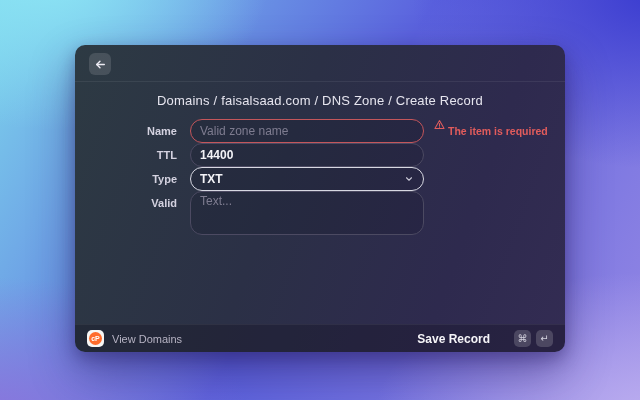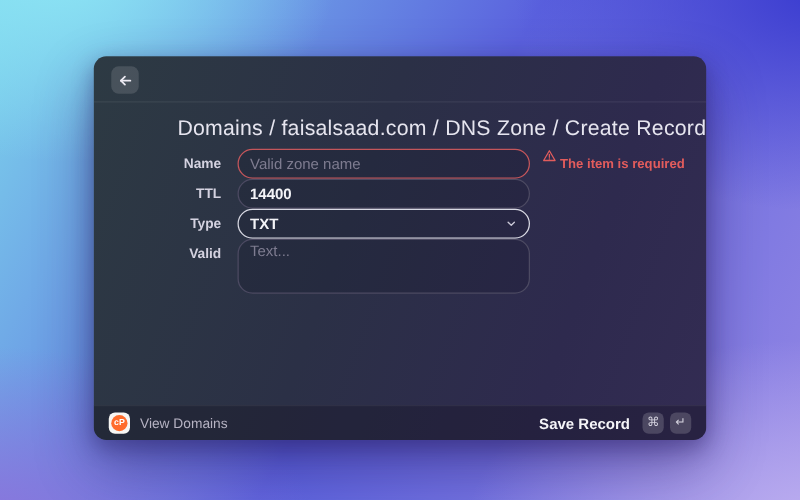--- a/index.html
+++ b/index.html
@@ -27,21 +27,21 @@
     border-bottom:1px solid rgba(255,255,255,.07);
   }
   .back-btn {
     width:22px; height:22px; border:none; border-radius:6px;
     background:rgba(255,255,255,.13); color:#eceaf2; cursor:pointer;
     display:inline-flex; align-items:center; justify-content:center; padding:0;
   }
   .modal-body { flex:1 1 auto; }
   .breadcrumb {
     margin-top:11px; margin-bottom:12px; height:14px;
-    text-align:right; font-size:17px; color:#e6e5ef; letter-spacing:.2px;
+    text-align:center; font-size:13px; color:#e6e5ef; letter-spacing:.2px;
   }
   .row { display:flex; align-items:flex-start; }
   .row-label {
     width:115px; flex:0 0 115px; text-align:right; padding-right:13px;
     font-size:11px; font-weight:700; color:#d4d2e0; line-height:24px;
   }
   .ctl {
     width:234px; height:24px; border-radius:12px;
     background:rgba(8,8,22,.14); border:1px solid #4c4a62;
     color:#f3f3f7; font-size:12px; font-weight:600; padding:0 9px;
@@ -70,21 +70,21 @@
     width:17px; height:17px; border-radius:5px; background:#f7f6f4;
     display:flex; align-items:center; justify-content:center;
   }
   .cp-logo-circle {
     width:13px; height:13px; border-radius:50%; background:#ff6c2c;
     color:#fff; font-size:7px; font-weight:700;
     display:flex; align-items:center; justify-content:center;
   }
   .view-domains-label { font-size:11px; color:#b6b3c3; }
   .save-group { margin-left:auto; display:flex; align-items:center; gap:5px; background:none; border:none; padding:0; cursor:pointer; }
-  .save-label { font-size:12px; font-weight:700; color:#f5f4f8; margin-right:5px; }
+  .save-label { font-size:12px; font-weight:700; color:#f5f4f8; margin-right:19px; }
   .keycap {
     width:17px; height:17px; border-radius:5px; background:rgba(255,255,255,.17);
     color:#d3d1dd; font-size:10px; line-height:17px; text-align:center;
     font-family:"DejaVu Sans",sans-serif;
   }
 </style>
 </head>
 <body>
 
 <div class="modal">

